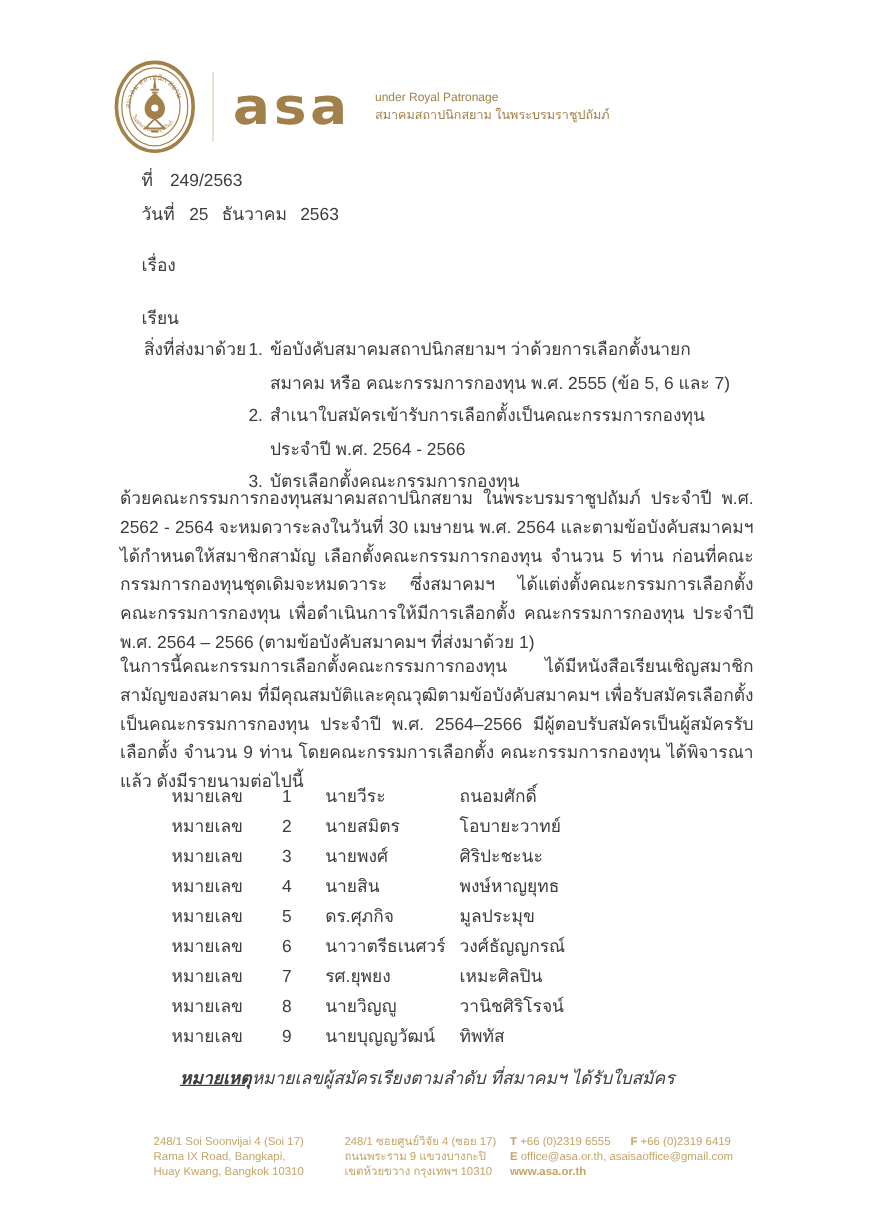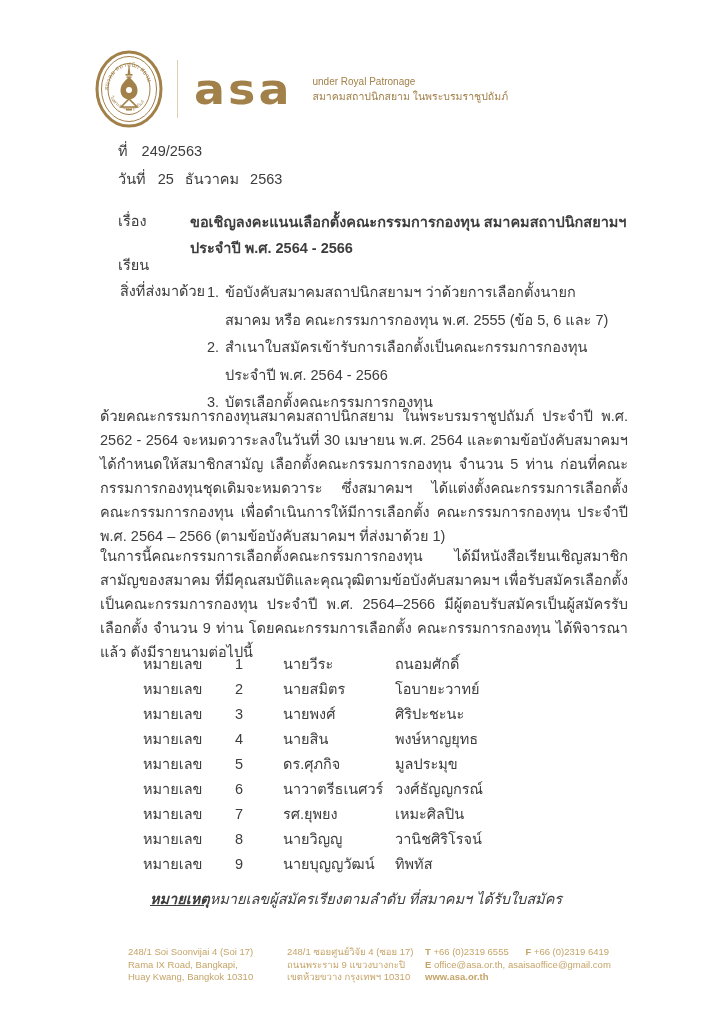--- a/index.html
+++ b/index.html
@@ -47,21 +47,21 @@
     position:absolute; left:100px; width:528px;
     text-align:justify; line-height:24px;
   }
   .para1 { top:404px; }
   .para2 { top:544px; }
 
   .cand-table { position:absolute; left:143px; top:652px; }
   .cand-row { display:flex; line-height:25px; height:25px; }
   .cand-label { width:92px; flex:0 0 auto; }
   .cand-no { width:36px; flex:0 0 auto; }
-  .cand-first { width:112px; flex:0 0 auto;margin-left:12px; }
+  .cand-first { width:112px; flex:0 0 auto; }
   .cand-last { flex:0 0 auto; }
 
   .note-line { position:absolute; left:150px; top:888px; font-style:italic; line-height:22px; }
   .note-label { font-weight:bold; text-decoration:underline; margin-right:0; }
 
   
   .footer { position:absolute; top:946px; left:0; width:724px; color:#c5a468; font-size:9.5px; line-height:12.5px; }
   .f-col { position:absolute; top:0; }
   .f-col1 { left:128px; }
   .f-col2 { left:287px; }
@@ -109,24 +109,20 @@
 
   <div class="line-ref">
     <span class="lbl">ที่</span><span class="val-gap">249/2563</span>
   </div>
   <div class="line-date">
     <span class="lbl">วันที่</span><span class="date-val">25 ธันวาคม 2563</span>
   </div>
 
   <div class="row row-subject">
     <div class="row-label">เรื่อง</div>
-    <div class="subject-content">
-      <div>ขอเชิญลงคะแนนเลือกตั้งคณะกรรมการกองทุน สมาคมสถาปนิกสยามฯ</div>
-      <div>ประจำปี พ.ศ. 2564 - 2566</div>
-    </div>
   </div>
 
   <div class="row row-to">
     <div class="row-label">เรียน</div>
   </div>
 
   <div class="row row-attach">
     <div class="row-label-wide">สิ่งที่ส่งมาด้วย</div>
     <div class="attach-list">
       <div class="attach-item">

